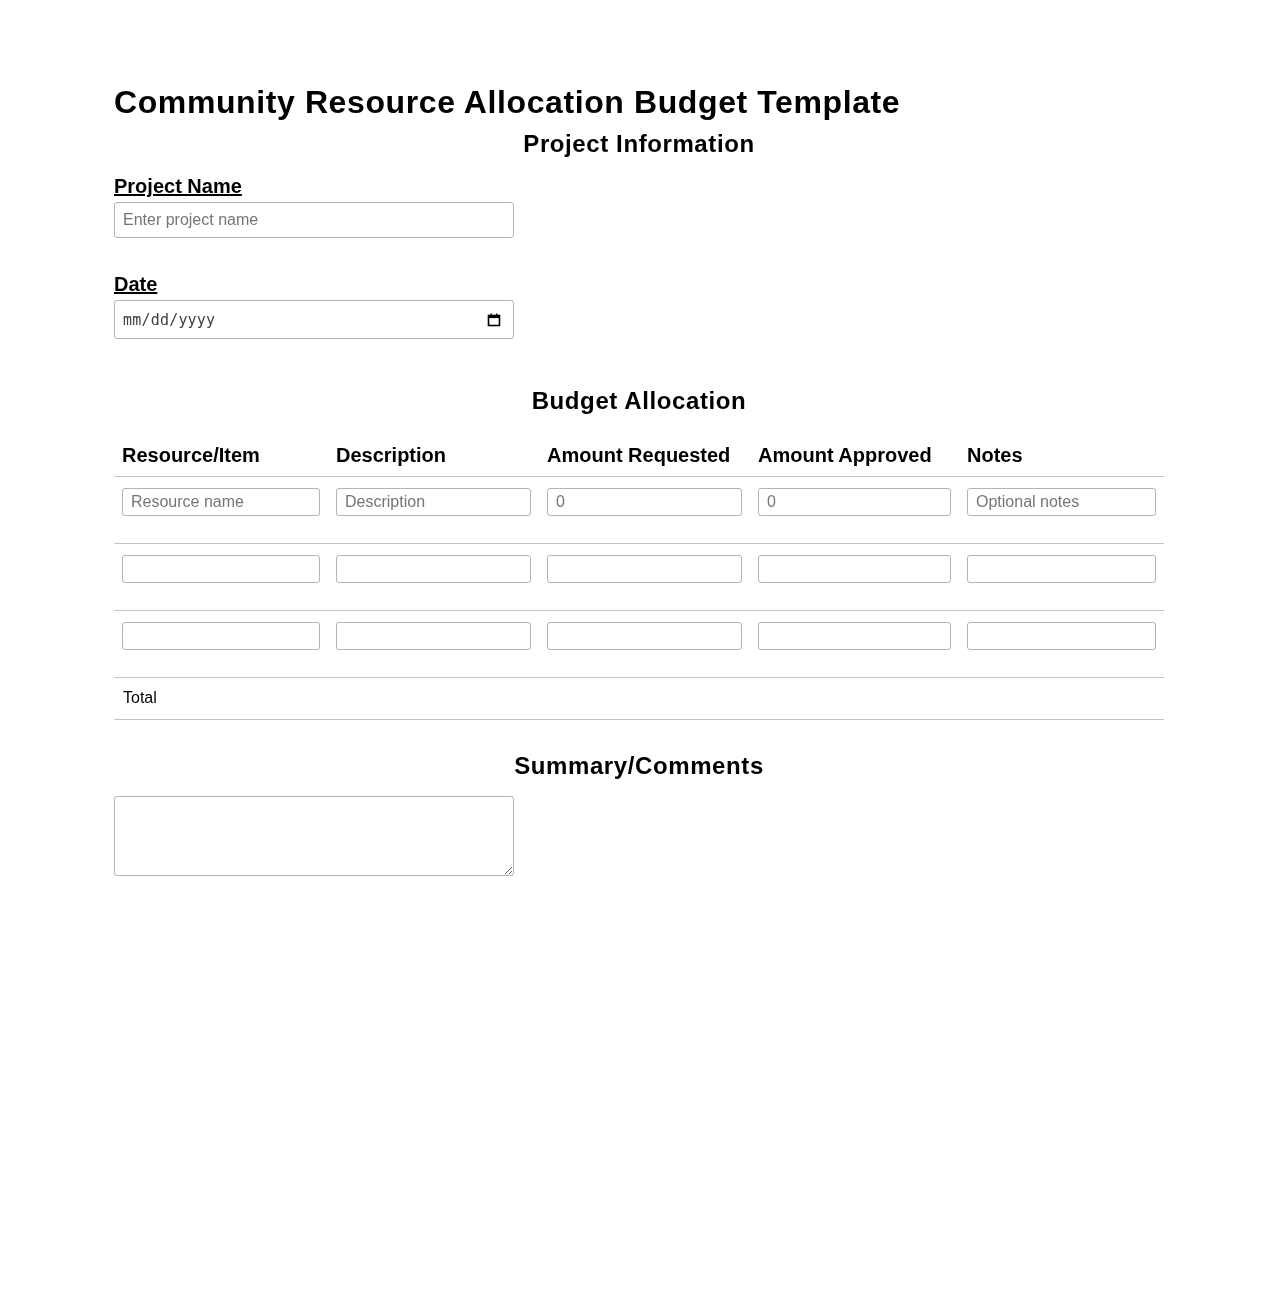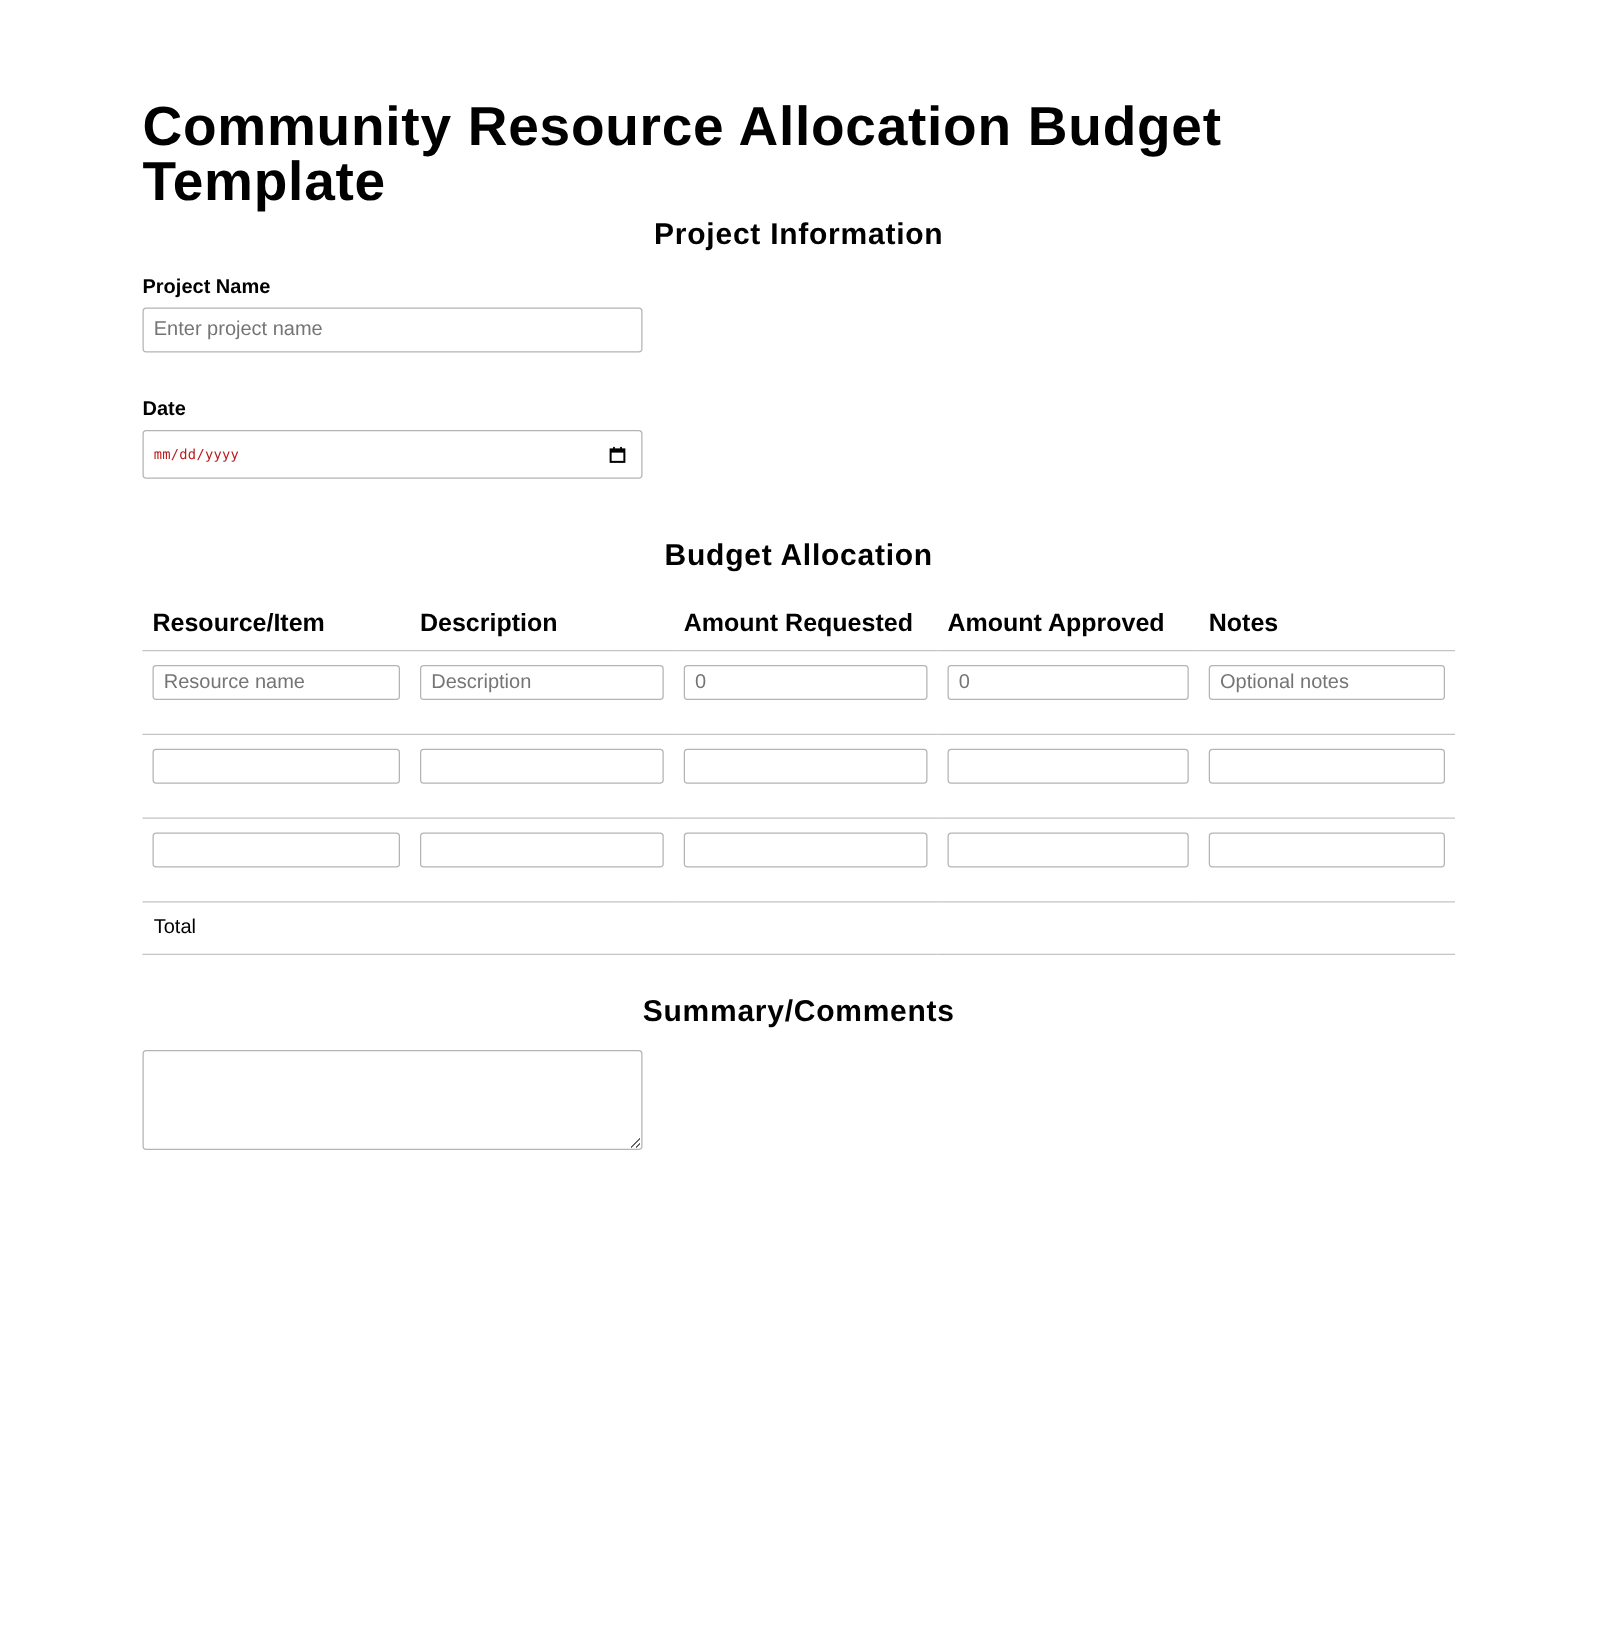--- a/index.html
+++ b/index.html
@@ -15,45 +15,46 @@
       position: relative;
     }
     .page {
       position: absolute;
       left: 114px;
       top: 80px;
       width: 1050px;
     }
     h1 {
       font-family: "Liberation Sans", sans-serif;
-      font-size: 44px;
+      font-size: 32px;
       font-weight: bold;
       letter-spacing: 0.6px;
       margin: 0;
       line-height: 44px;
     }
     h2 {
       font-family: "Liberation Sans", sans-serif;
       font-size: 24px;
       font-weight: bold;
       letter-spacing: 0.6px;
       margin: 0;
       line-height: 32px;
       text-align: center;
     }
     .h2-project { margin-top: 4px; }
     .field {
       margin-top: 16px;
     }
     .field label {
       display: block;
-      font-size: 16px;
+      font-size: 20px;
       font-weight: bold;
       line-height: 20px;
       margin-bottom: 6px;
+      text-decoration: underline;
     }
     .text-input {
       box-sizing: border-box;
       width: 400px;
       height: 36px;
       border: 1px solid #b4b4b4;
       border-radius: 3px;
       padding: 0 8px;
       font-family: "Liberation Sans", sans-serif;
       font-size: 16px;
@@ -71,22 +72,22 @@
       border-radius: 3px;
       padding: 0 8px;
       display: flex;
       align-items: center;
       justify-content: space-between;
       background: #fff;
       cursor: text;
     }
     .date-text {
       font-family: "DejaVu Sans Mono", monospace;
-      font-size: 11px;
-      color: #b91c1c;
+      font-size: 15px;
+      color: #404040;
       letter-spacing: 0.2px;
     }
     .calendar-icon {
       width: 14px;
       height: 14px;
       display: inline-block;
       margin-right: 4px;
     }
     .h2-budget { margin-top: 46px; }
     table.budget {

